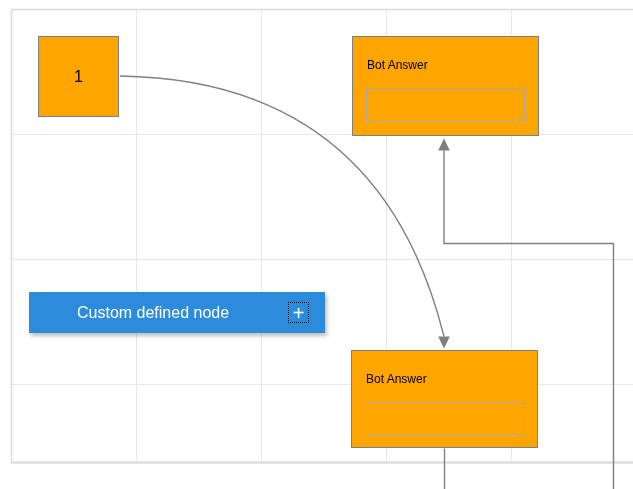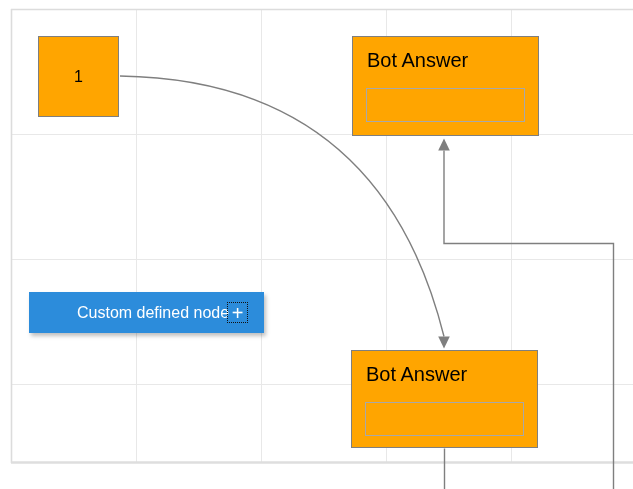--- a/index.html
+++ b/index.html
@@ -37,38 +37,38 @@
     font-size: 16px;
     color: #000000;
   }
   .bot-node {
     width: 187px;
   }
   .bot-node-top  { left: 352px; top: 36px;  height: 100px; }
   .bot-node-bottom { left: 351px; top: 350px; height: 98px; }
   .bot-title {
     position: absolute;
-    left: 14px; top: 12px;
-    font-size: 20px;
+    left: 14px; top: 21px;
+    font-size: 12px;
     color: #000000;
     white-space: nowrap;
     text-align: right;
   }
   .bot-input {
     position: absolute;
     left: 13px; top: 51px;
     width: 159px; height: 34px;
     box-sizing: border-box;
     border: 1px solid #a8a8a8;
     background: transparent;
   }
   .custom-node {
     position: absolute;
     left: 29px; top: 292px;
-    width: 235px; height: 41px;
+    width: 296px; height: 41px;
     box-sizing: border-box;
     background: #2c8cdb;
     box-shadow: 2px 3px 4px rgba(0,0,0,0.25);
     display: flex;
     align-items: center;
     cursor: pointer;
   }
   .custom-node-label {
     margin-left: 48px;
     font-size: 16px;

